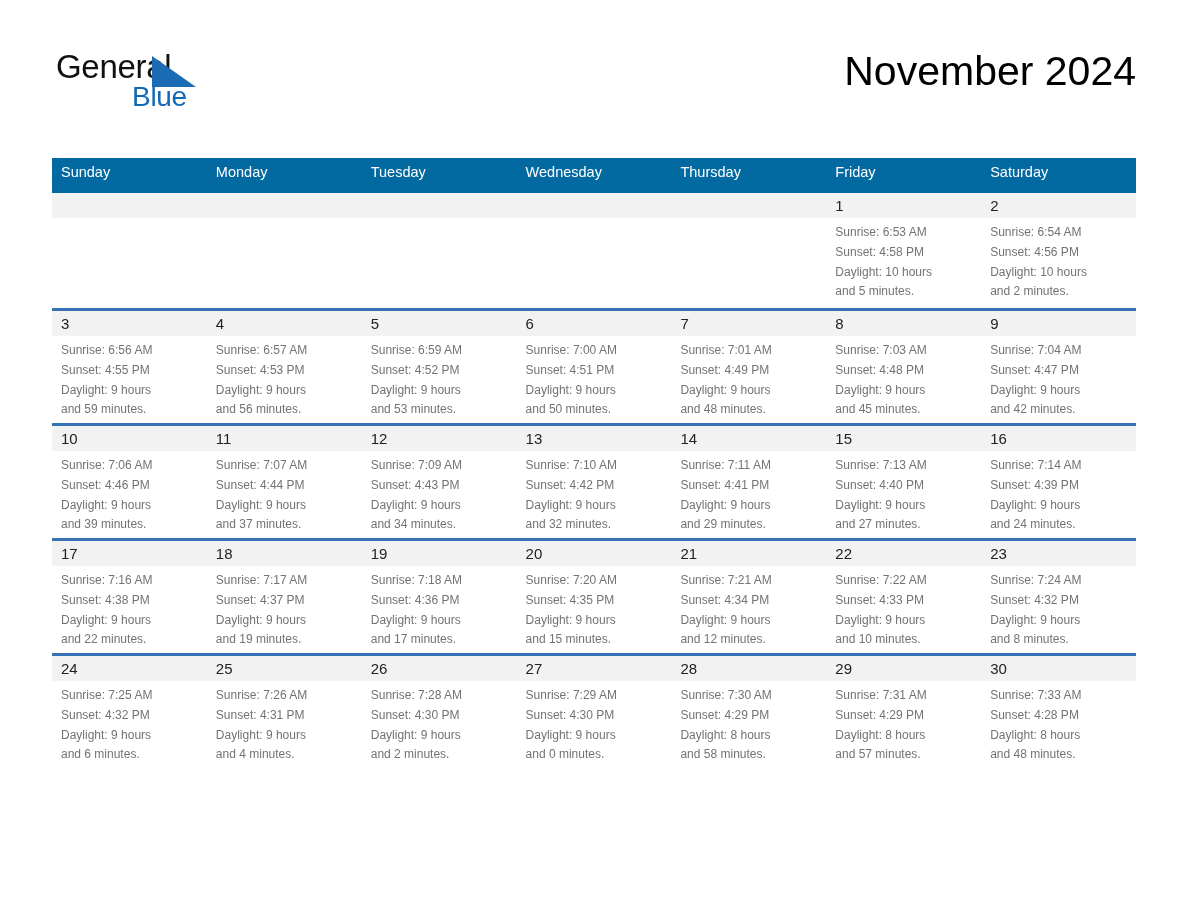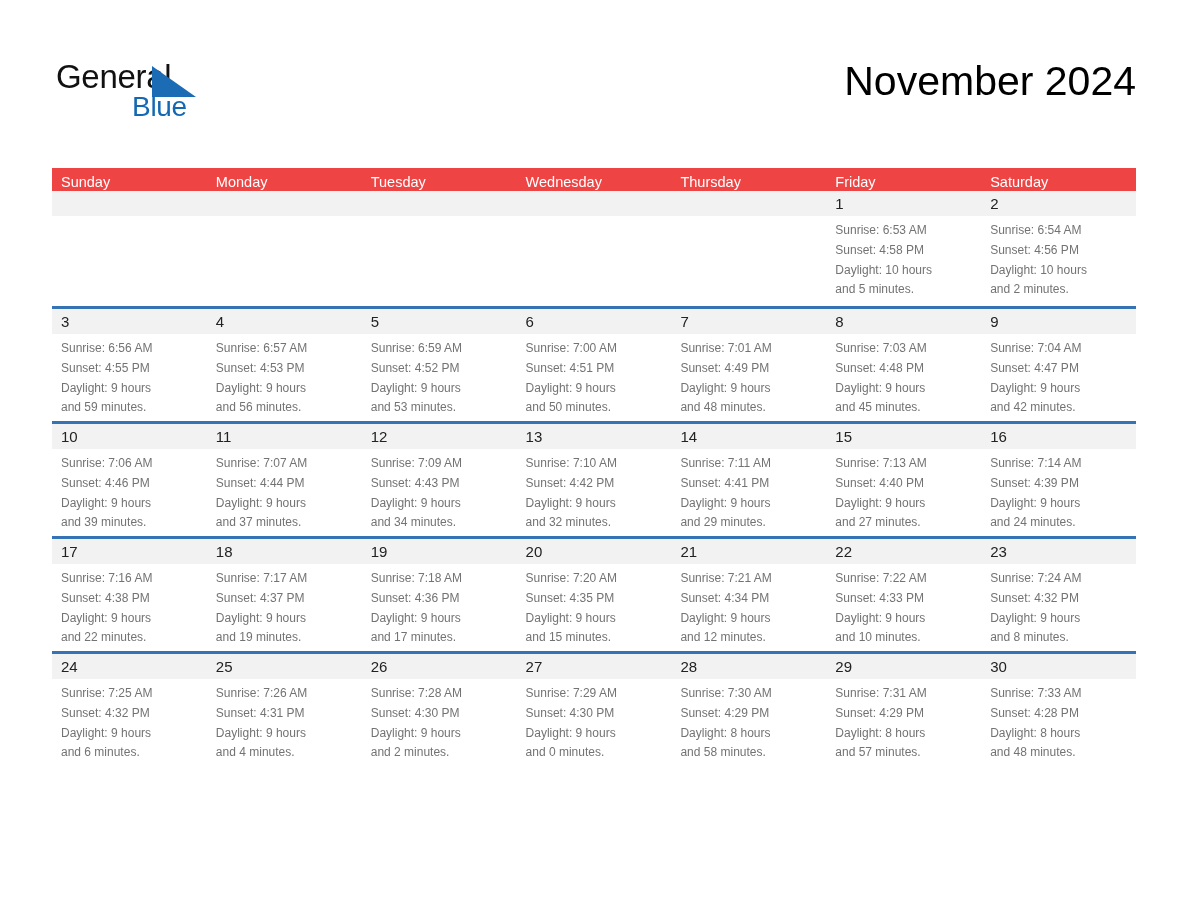--- a/index.html
+++ b/index.html
@@ -22,21 +22,20 @@
     height: 918px;
     box-sizing: border-box;
   }
 
   
   .header {
     position: relative;
     height: 112px;
     padding: 0 52px;
     box-sizing: border-box;
-    margin-top: 10px;
   }
 
   .logo {
     position: absolute;
     left: 56px;
     top: 50px;
     width: 260px;
     height: 74px;
     line-height: 1;
   }
@@ -100,22 +99,22 @@
   
   .calendar {
     position: absolute;
     left: 52px;
     top: 158px;
     width: 1084px;
   }
 
   .weekday-header {
     display: flex;
-    background: #ef4444;
-    height: 23px;
+    background: #0369a1;
+    height: 35px;
   }
   .weekday-cell {
     flex: 1 1 0;
     color: #ffffff;
     font-size: 14.5px;
     line-height: 28px;
     padding-left: 9px;
     box-sizing: border-box;
     white-space: nowrap;
   }

